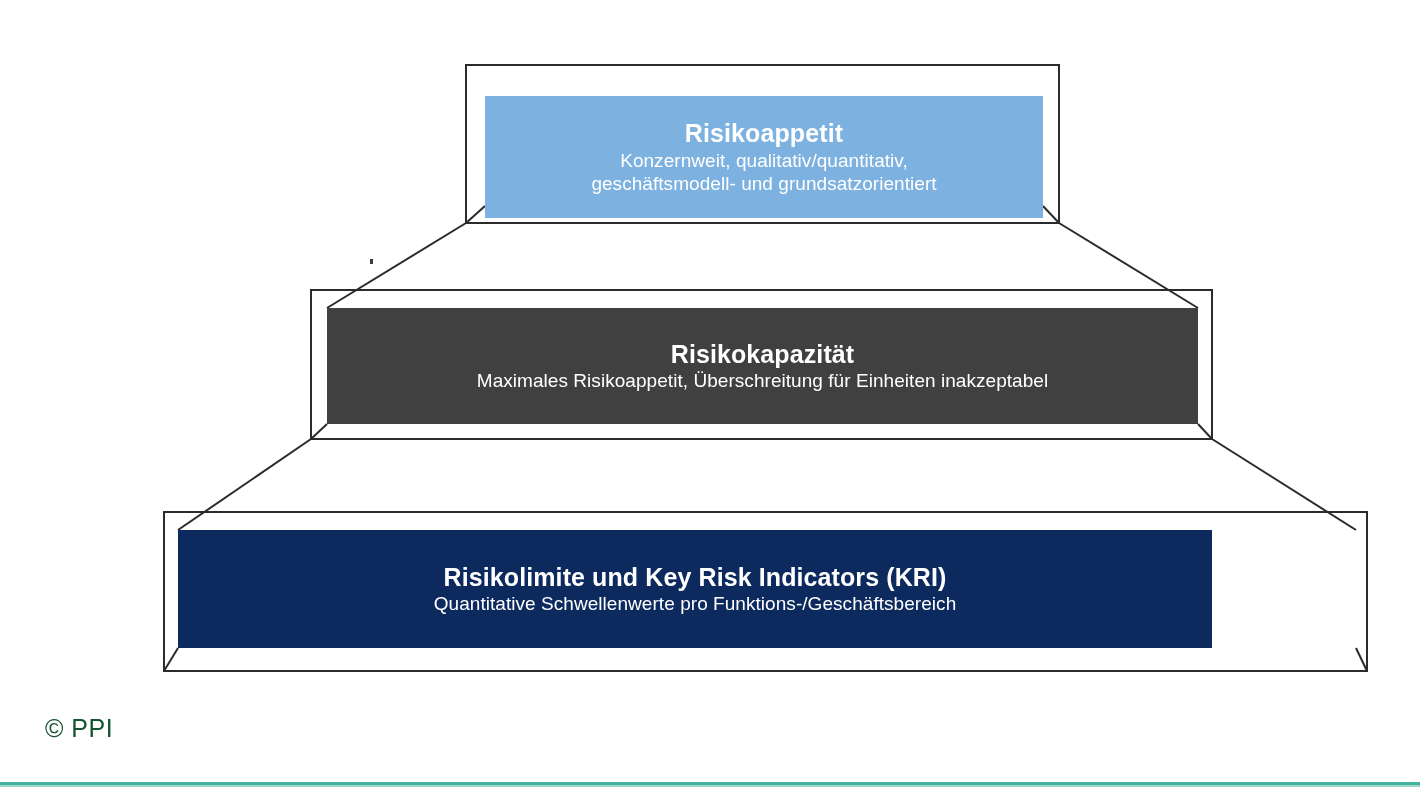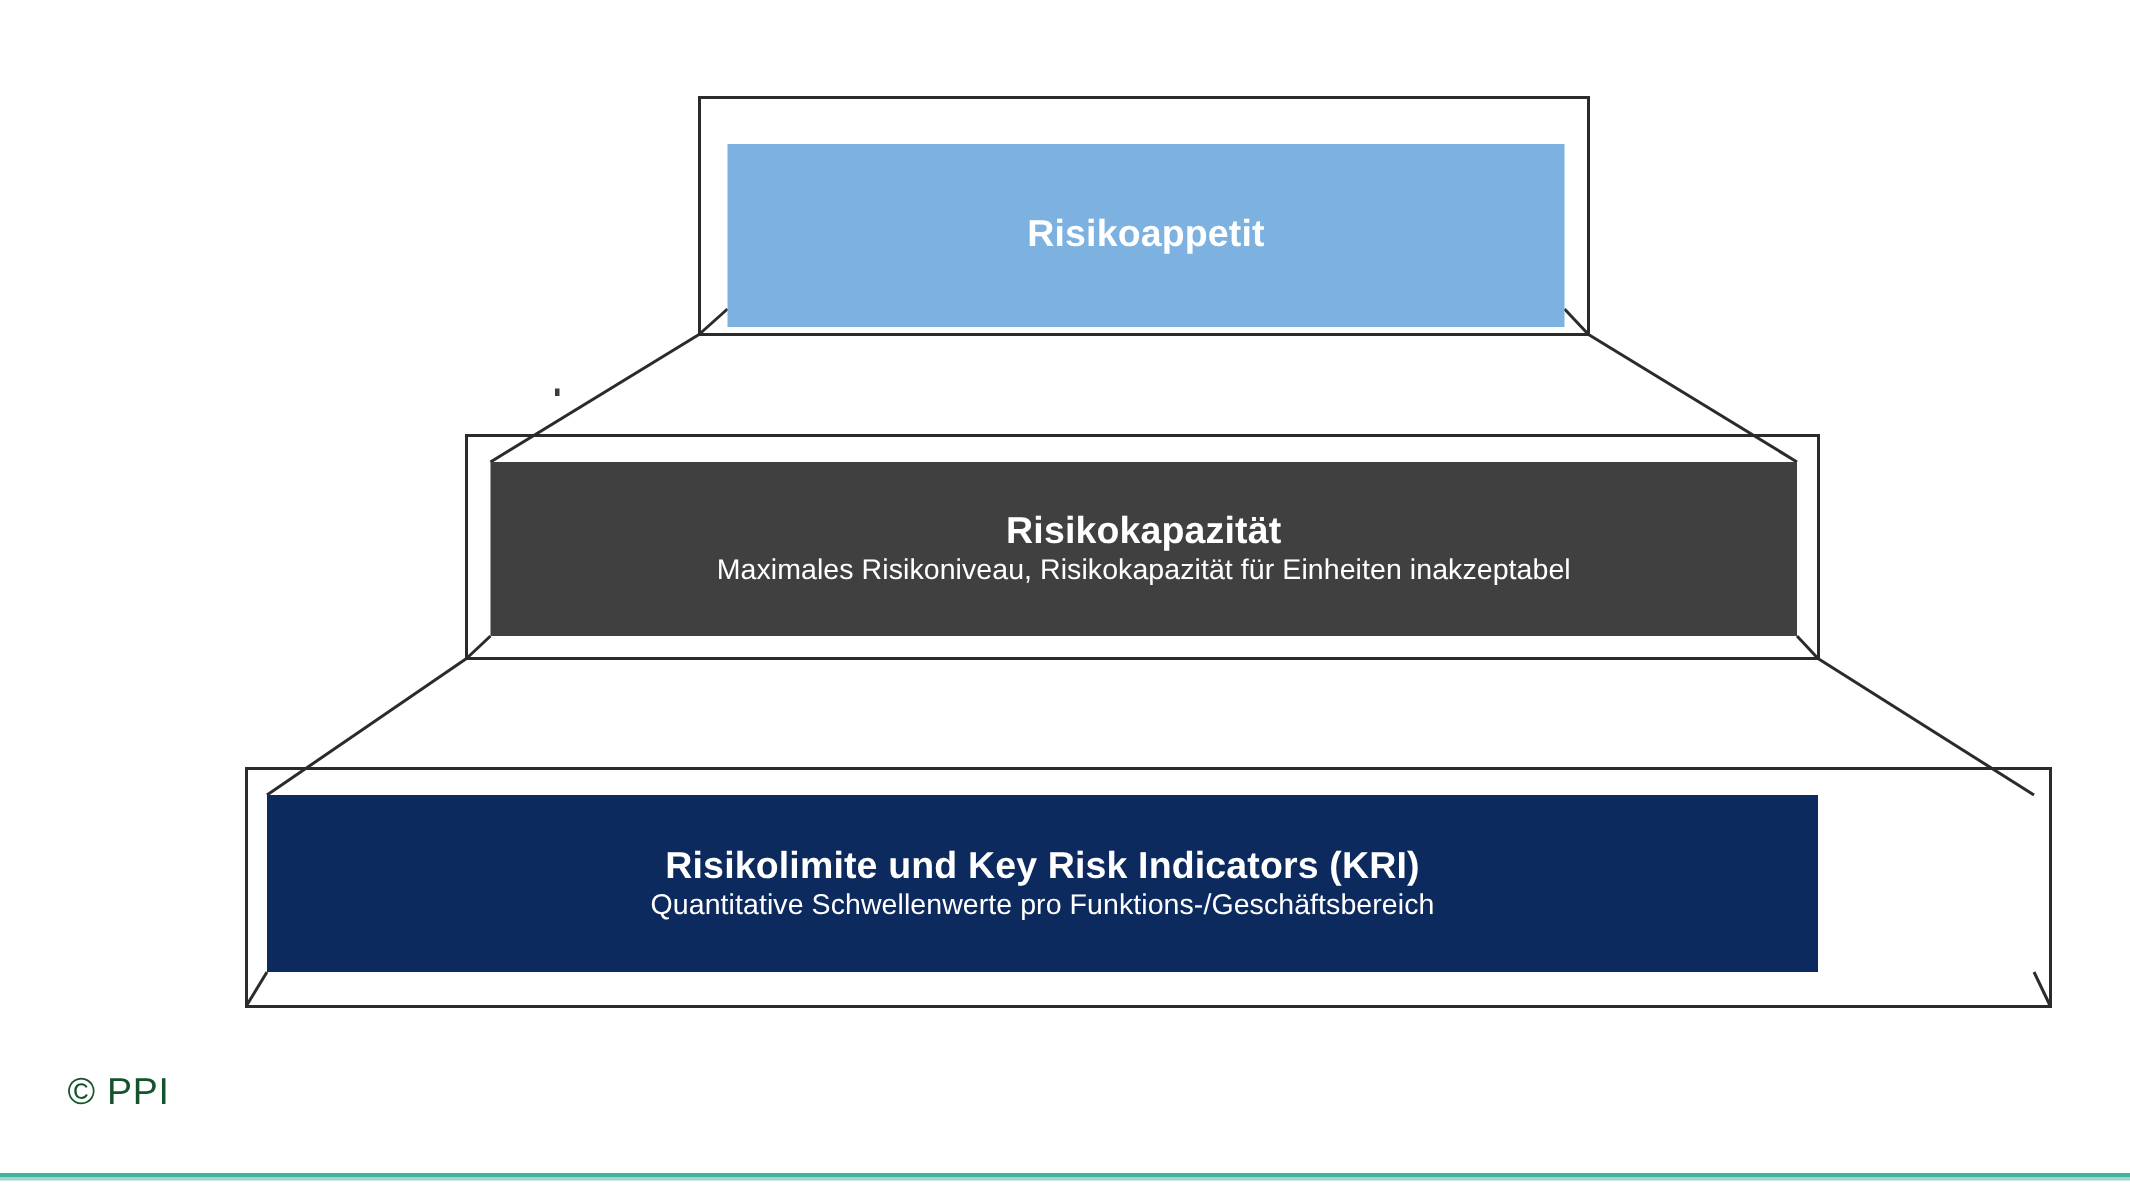--- a/index.html
+++ b/index.html
@@ -158,25 +158,27 @@
       <line x1="485" y1="206" x2="466" y2="223"></line>
       <line x1="1043" y1="206" x2="1059" y2="223"></line>
 
       <line x1="327" y1="424" x2="311" y2="439"></line>
       <line x1="1198" y1="424" x2="1212" y2="439"></line>
     </g>
   </svg>
 
   <div id="tier-1-bar" class="tier-bar">
     <div class="tier-title">Risikoappetit</div>
+    <div class="tier-sub">Konzernweit, qualitativ/quantitativ,</div>
+    <div class="tier-sub">geschäftsmodell- und grundsatzorientiert</div>
   </div>
 
   <div id="tier-2-bar" class="tier-bar">
     <div class="tier-title">Risikokapazität</div>
-    <div class="tier-sub">Maximales Risikoniveau, Risikokapazität für Einheiten inakzeptabel</div>
+    <div class="tier-sub">Maximales Risikoappetit, Überschreitung für Einheiten inakzeptabel</div>
   </div>
 
   <div id="tier-3-bar" class="tier-bar">
     <div class="tier-title">Risikolimite und Key Risk Indicators (KRI)</div>
     <div class="tier-sub">Quantitative Schwellenwerte pro Funktions-/Geschäftsbereich</div>
   </div>
 
   <div id="stray-dot"></div>
 
   <div id="copyright">© PPI</div>

